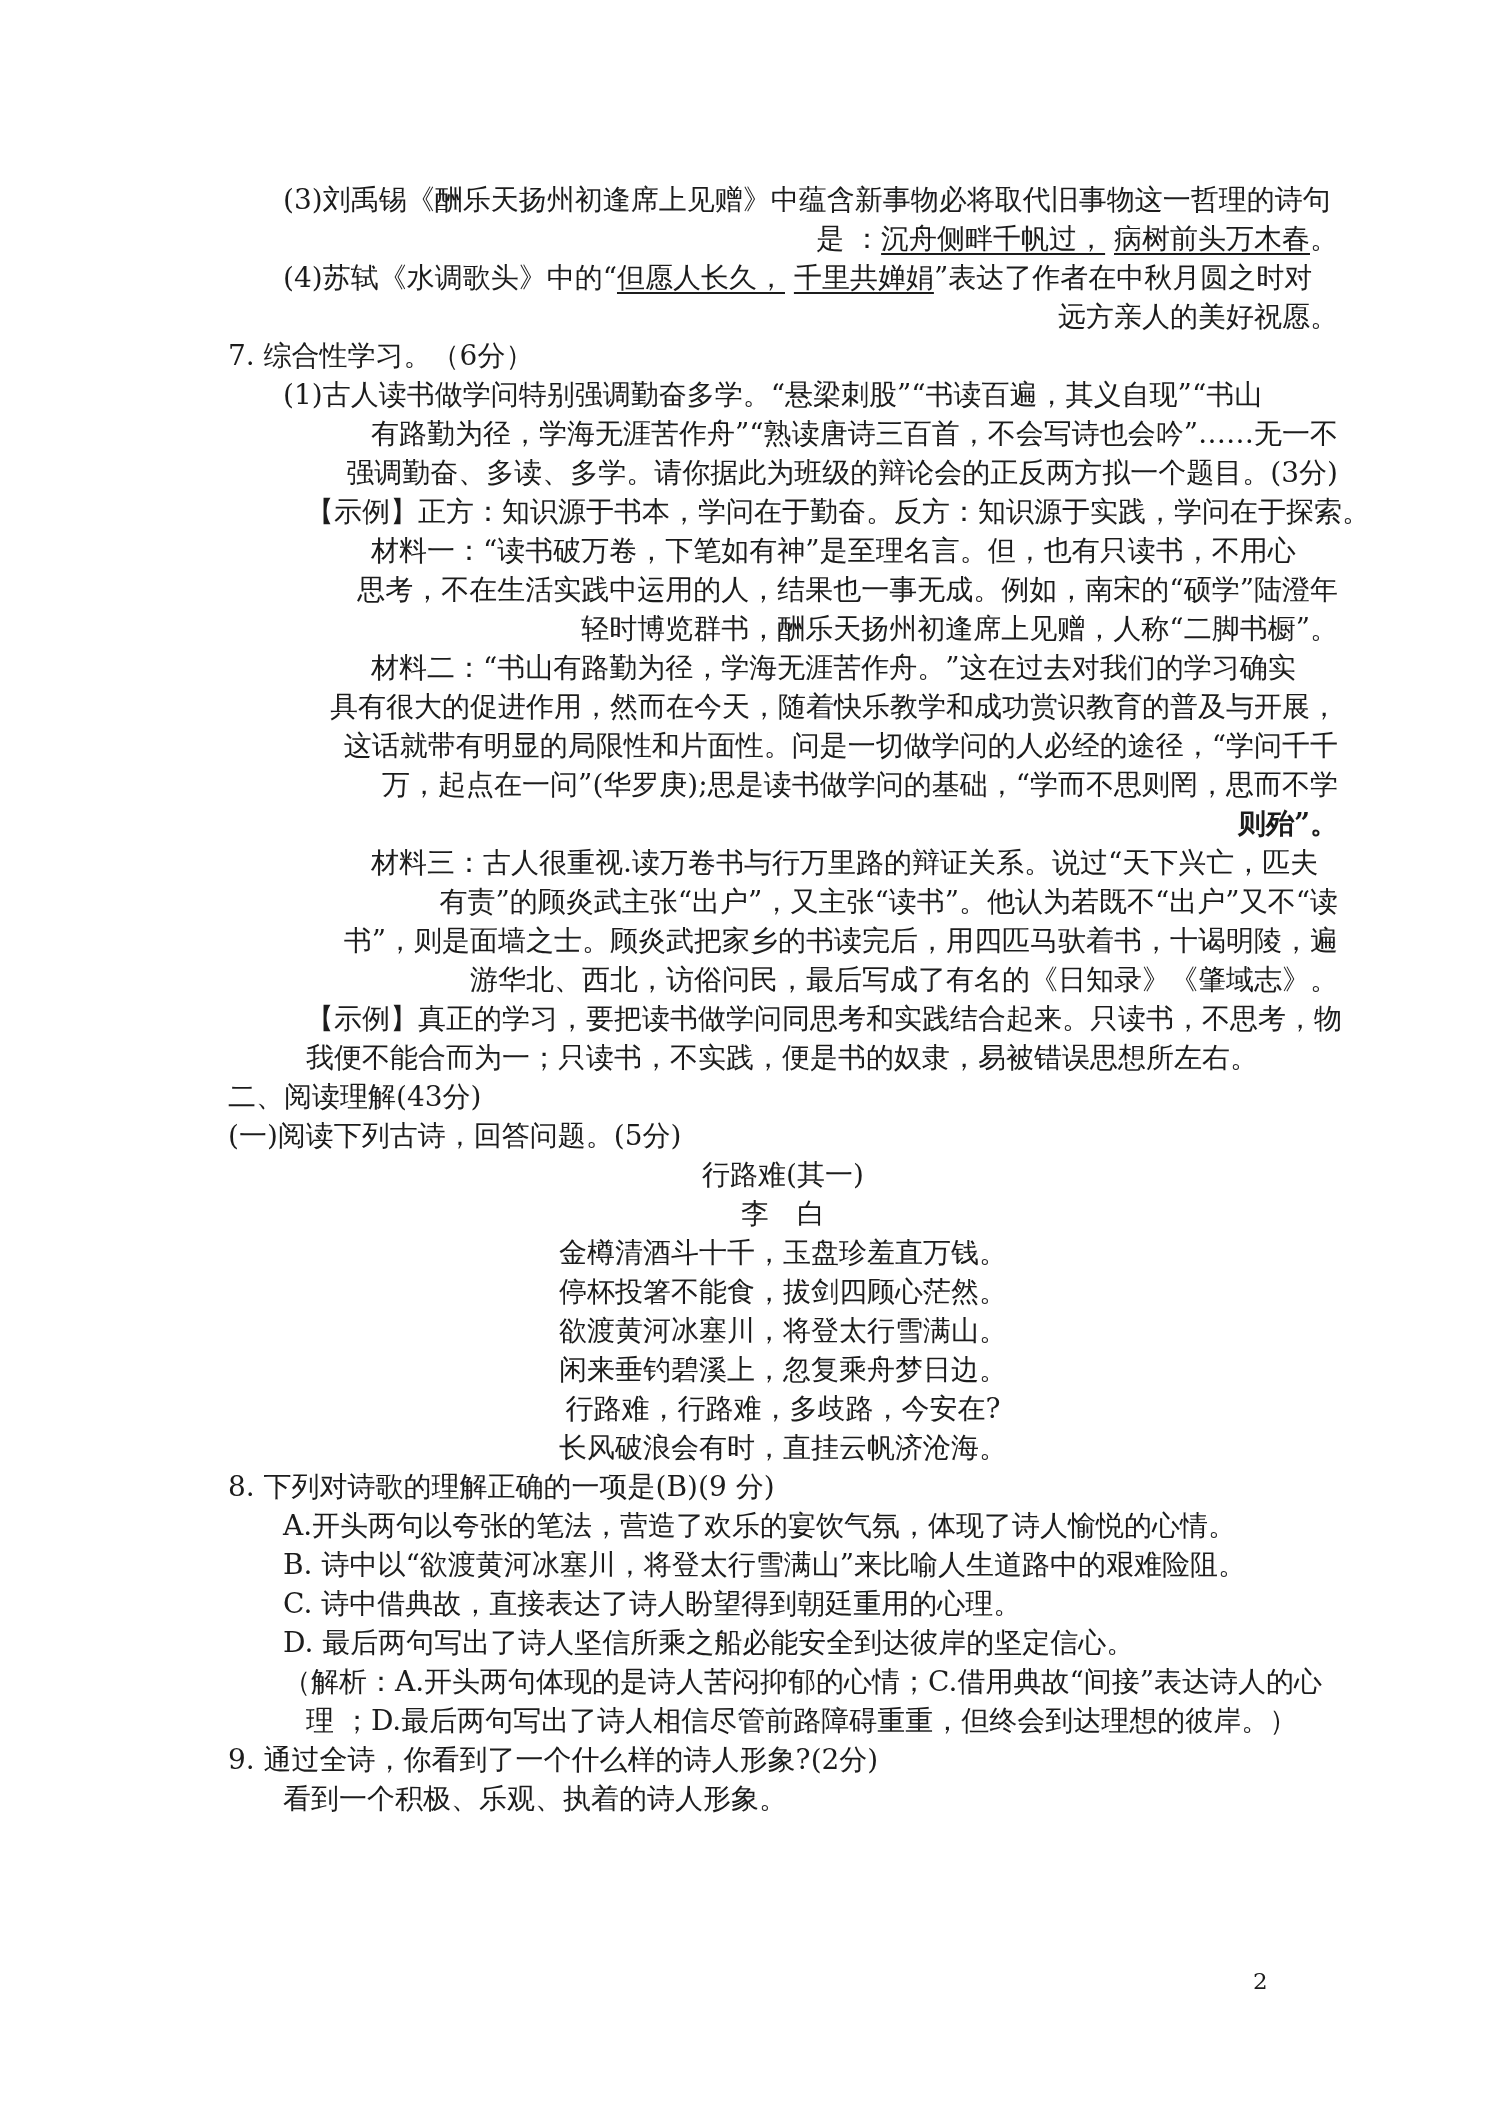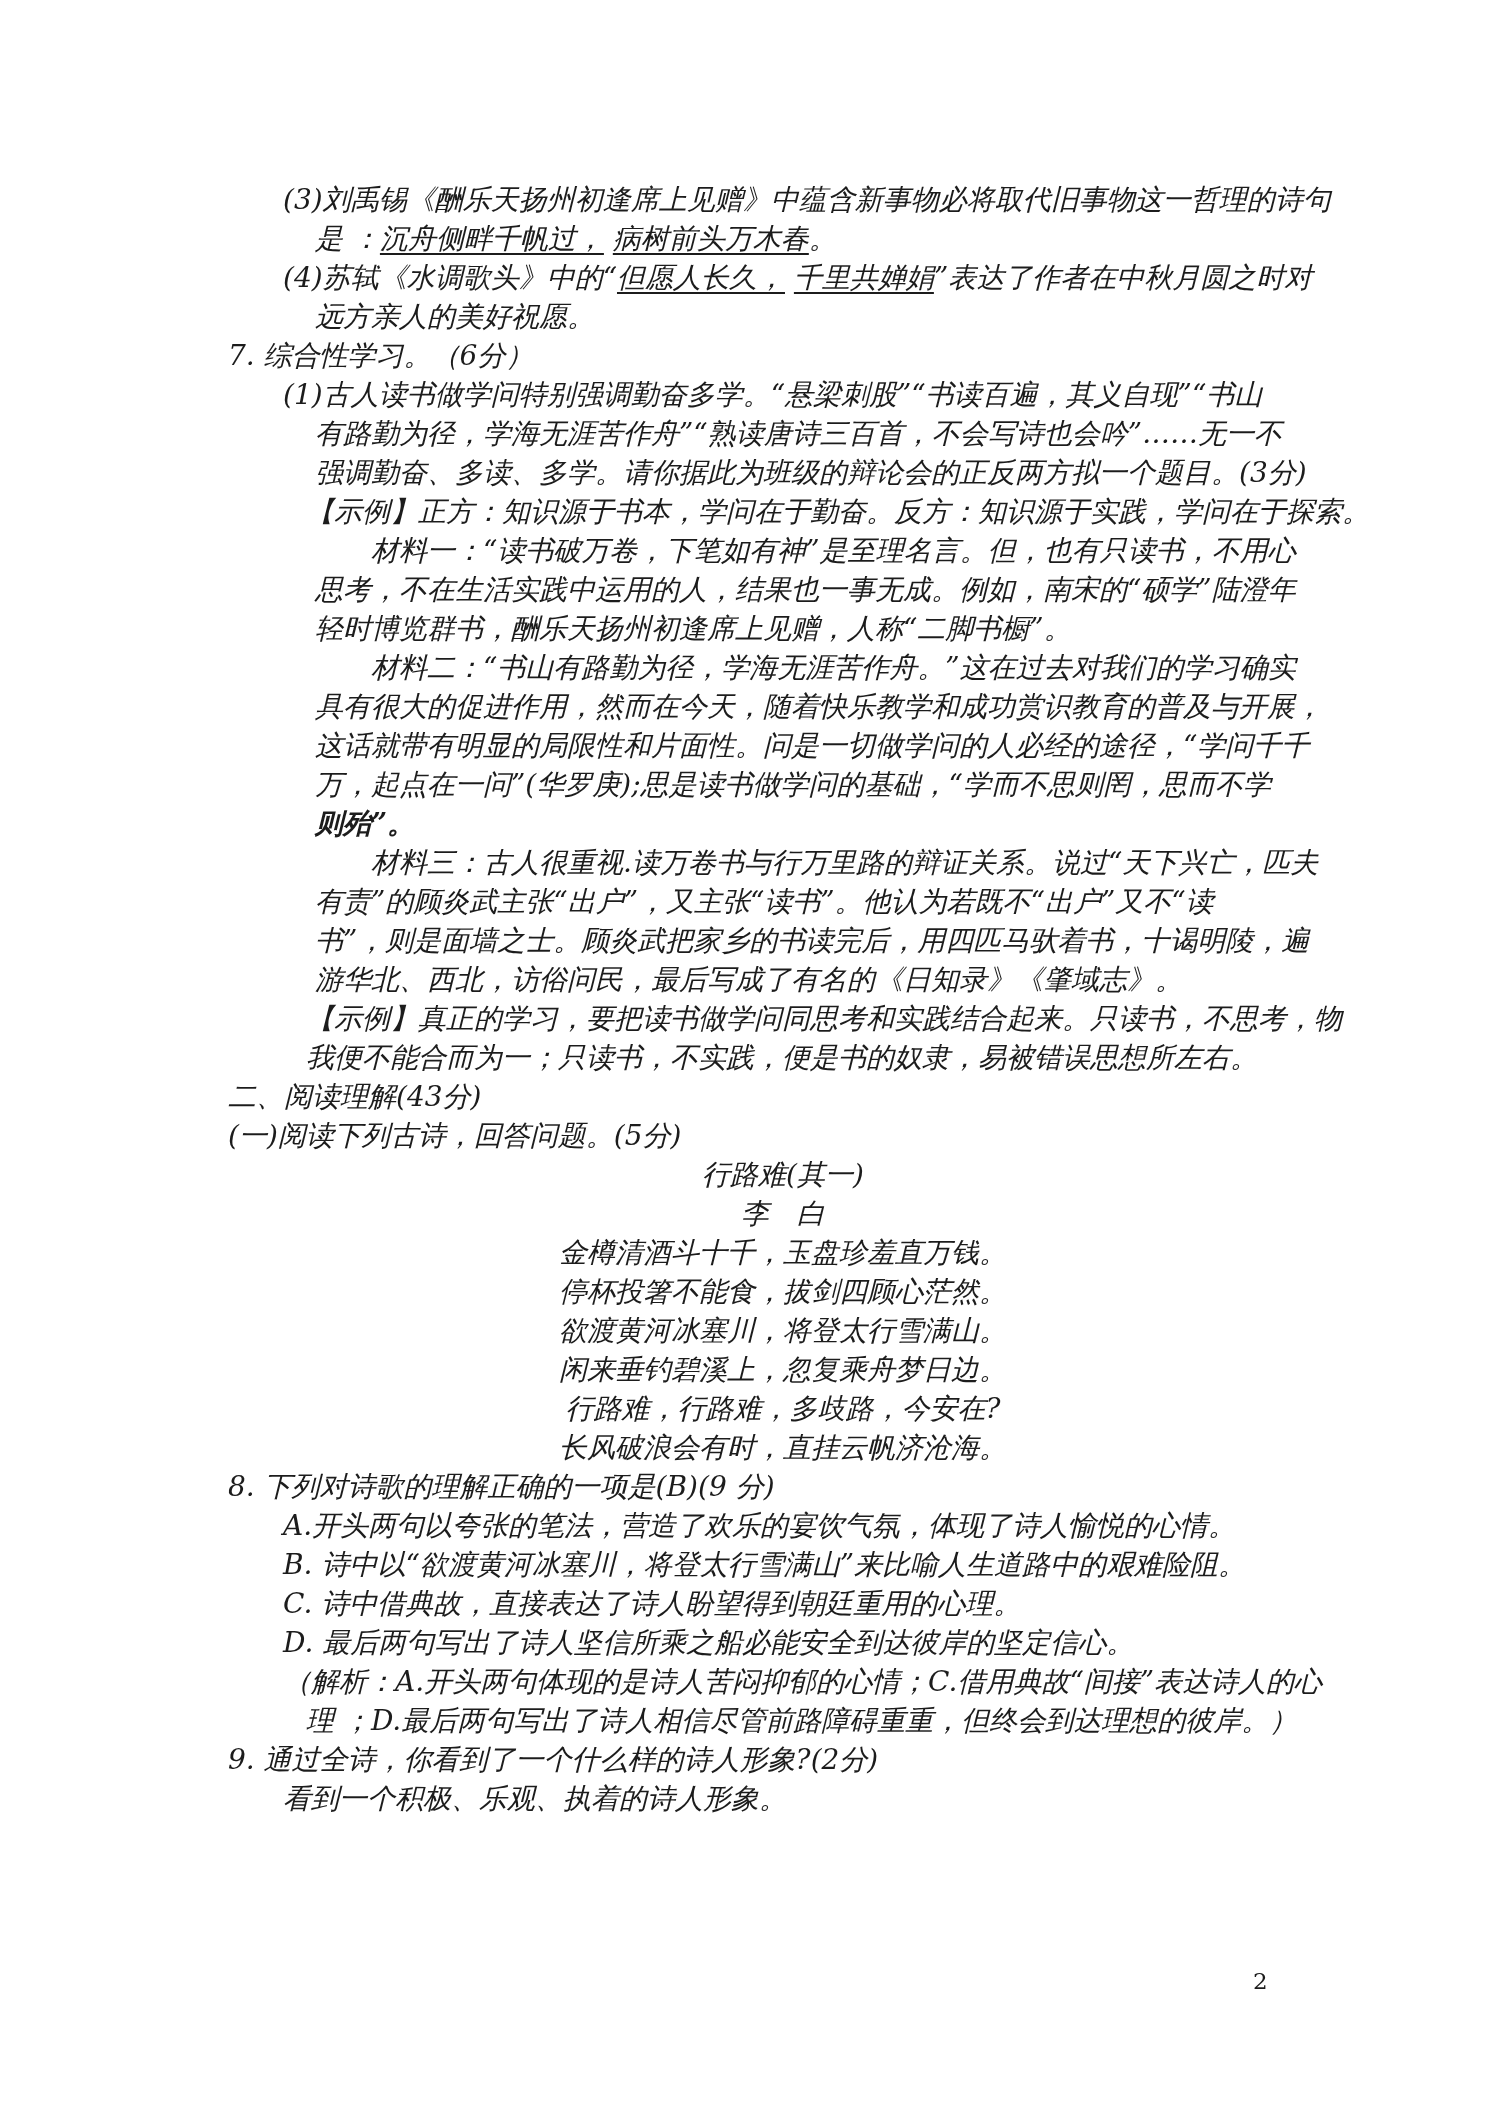--- a/index.html
+++ b/index.html
@@ -12,27 +12,26 @@
     color: #1c1c1c;
     overflow: hidden;
   }
   .content {
     position: absolute;
     left: 228px;
     top: 180px;
     width: 1110px;
     font-size: 28px;
     line-height: 39px;
-    font-style: italic;
   }
   .line { height: 39px; white-space: nowrap; }
   .ind-top  { margin-left: 0; }
   .ind-sub  { margin-left: 55px; }
   .ind-ex   { margin-left: 78px; }
-  .ind-cont { margin-left: 87px; }
+  .ind-cont { margin-left: 87px; text-align: right; }
   .ind-mat  { margin-left: 143px; }
   .ind-center { margin-left: 0; text-align: center; white-space: nowrap; }
   .u { text-decoration: underline; text-underline-offset: 5px; }
   .b { font-weight: bold; }
   .page-number {
     position: absolute;
     left: 1253px;
     top: 1968px;
     font-size: 23px;
     color: #1c1c1c;

